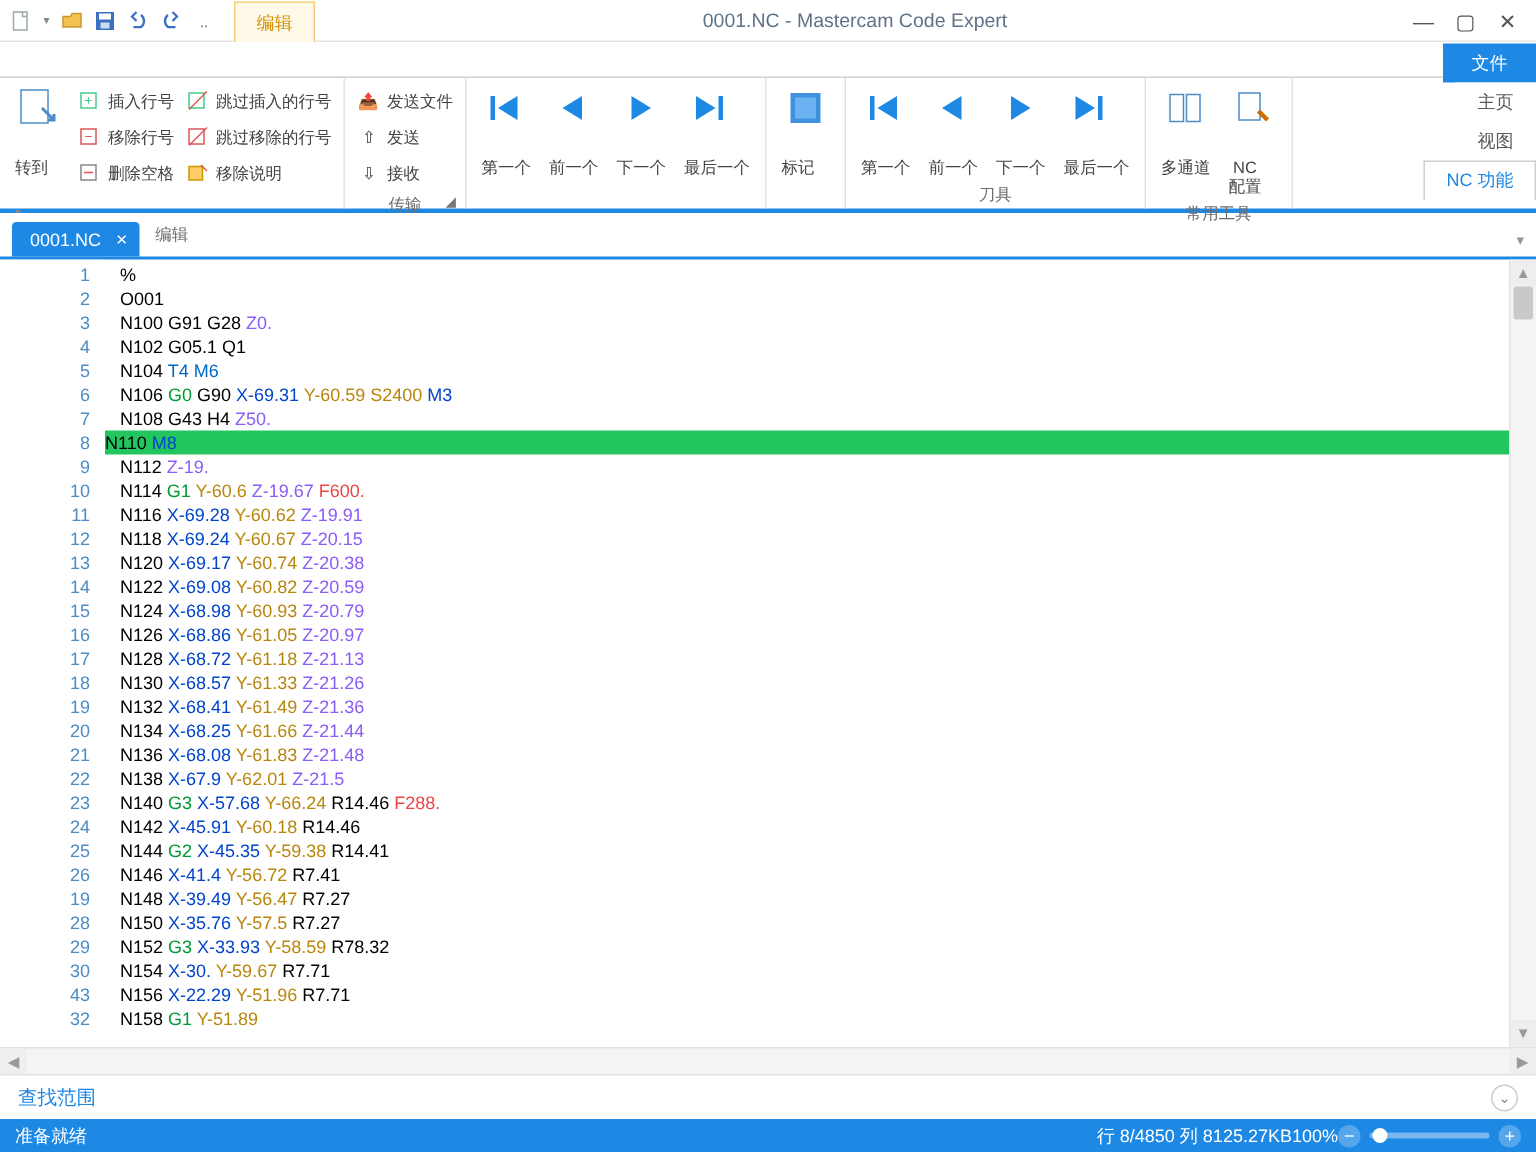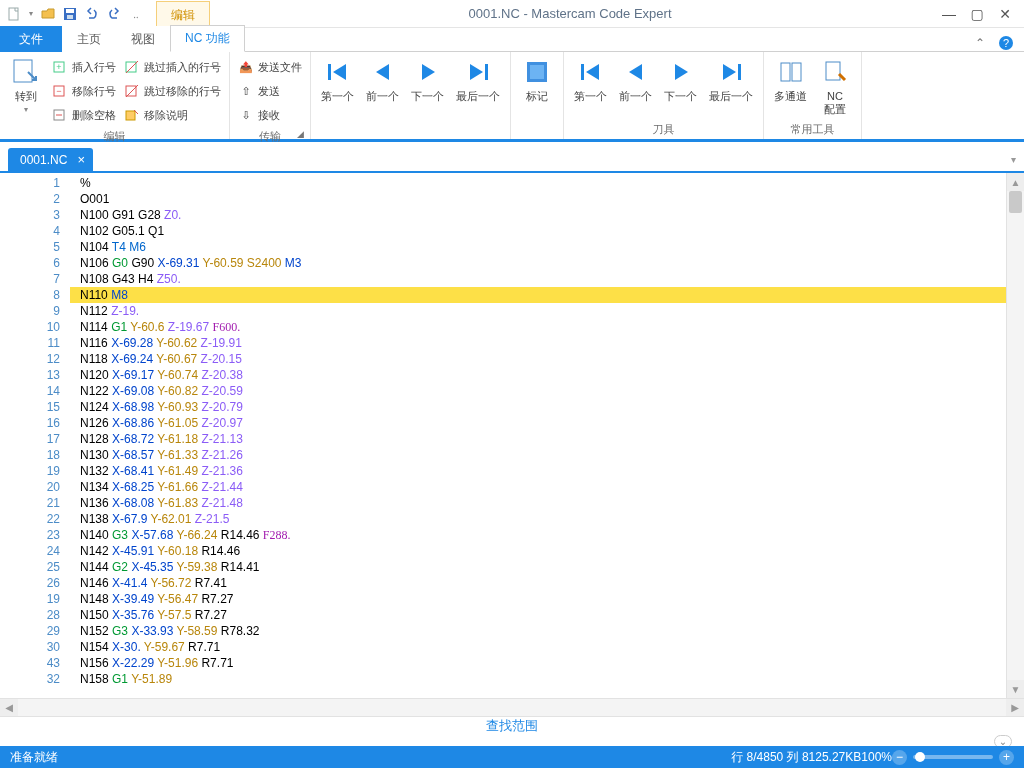--- a/index.html
+++ b/index.html
@@ -9,84 +9,84 @@
 .titlebar { height: 28px; background: #fff; display: flex; align-items: center; border-bottom: 1px solid #e5e5e5; }
 .qat { display: flex; align-items: center; gap: 2px; padding: 0 4px; }
 .qat-item { width: 20px; height: 20px; display: flex; align-items: center; justify-content: center; }
 .qat-item svg { width: 16px; height: 16px; }
 .tab-edit { height: 100%; display: flex; align-items: center; padding: 0 14px; background: #fff9e9; color: #d09000; border: 1px solid #f5cf7a; border-bottom: none; font-size: 12px; margin-left: 6px; position: relative; top: 1px; }
 .title-text { flex: 1; text-align: center; color: #5f7288; font-size: 13px; }
 .win-controls { display: flex; gap: 14px; padding: 0 12px; align-items: center; }
 .win-controls span { width: 14px; height: 14px; display: flex; align-items: center; justify-content: center; color: #555; font-size: 14px; }
 
 
-.menubar { height: 24px; display: flex; align-items: flex-end; background: #fff; border-bottom: 1px solid #d0d0d0; }
+.menubar { height: 24px; display: flex; align-items: flex-end; background: #fff; border-bottom: 1px solid #d0d0d0; flex-direction: column; }
 .menu-tab { padding: 4px 14px; font-size: 12px; color: #5b5b5b; border: 1px solid transparent; border-bottom: none; position: relative; top: 1px; background: #fff; }
 .menu-tab.file { background: #1e88e5; color: #fff; padding: 4px 18px; }
 .menu-tab.active { background: #fff; border: 1px solid #d0d0d0; border-bottom-color: #fff; color: #1e88e5; }
 .menu-help { margin-left: auto; display: flex; align-items: center; gap: 10px; padding: 0 10px; }
 .menu-help span { width: 16px; height: 16px; display: flex; align-items: center; justify-content: center; color: #777; }
 
 
 .ribbon { height: 90px; border-bottom: 3px solid #1e88e5; display: flex; background: #fff; }
 .rgroup { display: flex; flex-direction: column; border-right: 1px solid #e4e4e4; padding: 2px 4px 0; }
 .rgroup-body { flex: 1; display: flex; align-items: flex-start; }
 .rgroup-label { text-align: center; font-size: 11px; color: #6c6c6c; padding: 1px 0 2px; white-space: nowrap; position: relative; }
 .rgroup-label .launcher { position: absolute; right: 2px; top: 1px; font-size: 9px; color: #777; }
-.big-btn { display: flex; flex-direction: column; align-items: center; padding: 2px 6px; gap: 2px; min-width: 40px; }
+.big-btn { display: flex; flex-direction: column; align-items: flex-start; padding: 2px 6px; gap: 18px; min-width: 40px; }
 .big-btn .icon { width: 32px; height: 32px; display: flex; align-items: center; justify-content: center; }
 .big-btn .lbl { font-size: 11px; color: #444; text-align: center; line-height: 1.2; }
 .small-rows { display: flex; flex-direction: column; gap: 2px; padding: 2px 2px; }
 .small-btn { display: flex; align-items: center; gap: 4px; height: 22px; padding: 0 2px; font-size: 11px; color: #444; white-space: nowrap; }
 .small-btn .icon { width: 16px; height: 16px; display: flex; align-items: center; justify-content: center; }
 
 
 .doc-tabs { background: #fff; padding-top: 6px; display: flex; align-items: center; }
 .doc-tab { background: #1e88e5; color: #fff; padding: 4px 8px 4px 12px; font-size: 12px; border-radius: 3px 3px 0 0; display: flex; align-items: center; gap: 10px; margin-left: 8px; }
 .doc-tab .close { font-size: 13px; }
 .doc-tabs-right { margin-left: auto; padding-right: 8px; color: #999; font-size: 10px; }
 
 
 .code-wrap { flex: 1; display: flex; border-top: 2px solid #1e88e5; overflow: hidden; }
 .code-inner { flex: 1; display: flex; overflow: hidden; position: relative; }
 .gutter { width: 70px; background: #fff; text-align: right; color: #4c8cc7; font-family: Consolas, monospace; font-size: 12px; line-height: 16px; padding-right: 10px; padding-top: 2px; }
 .code { flex: 1; font-family: Consolas, monospace; font-size: 12px; line-height: 16px; padding-left: 10px; padding-top: 2px; white-space: pre; }
 .code .line { height: 16px; }
-.code .hl { background: #fde047; display: block; margin-left: -10px; padding-left: 10px; width: calc(100% + 10px); }
+.code .hl { background: #22c55e; display: block; margin-left: -10px; width: calc(100% + 10px); }
 .vscroll { width: 18px; background: #f4f4f4; border-left: 1px solid #e2e2e2; display: flex; flex-direction: column; }
 .vscroll .arrow { height: 18px; display: flex; align-items: center; justify-content: center; color: #999; font-size: 10px; background: #eee; }
 .vscroll .track { flex: 1; position: relative; }
 .vscroll .thumb { position: absolute; top: 0; left: 2px; right: 2px; height: 22px; background: #c9c9c9; border-radius: 2px; }
 
 .hscroll { height: 18px; background: #f4f4f4; display: flex; border-top: 1px solid #e2e2e2; }
 .hscroll .arrow { width: 18px; display: flex; align-items: center; justify-content: center; color: #999; font-size: 10px; background: #eee; }
 .hscroll .track { flex: 1; }
 
 
-.find-panel { height: 30px; display: flex; align-items: center; padding: 0 12px; border-top: 1px solid #e2e2e2; color: #1e88e5; font-size: 13px; flex-direction: column; }
+.find-panel { height: 30px; display: flex; align-items: center; padding: 0 12px; border-top: 1px solid #e2e2e2; color: #1e88e5; font-size: 13px; }
 .find-panel .expand { margin-left: auto; width: 18px; height: 18px; border: 1px solid #ccc; border-radius: 9px; display: flex; align-items: center; justify-content: center; color: #888; font-size: 10px; }
 
 
 .statusbar { height: 22px; background: #1e88e5; color: #fff; display: flex; align-items: center; padding: 0 10px; font-size: 12px; }
 .statusbar .right { margin-left: auto; display: flex; align-items: center; gap: 0; }
 .zoom-ctl { display: flex; align-items: center; gap: 6px; }
 .zoom-btn { width: 15px; height: 15px; background: rgba(255,255,255,0.25); border-radius: 8px; display: flex; align-items: center; justify-content: center; font-size: 12px; }
 .zoom-slider { width: 80px; height: 4px; background: rgba(255,255,255,0.4); position: relative; border-radius: 2px; }
 .zoom-slider::after { content:""; position: absolute; left: 2px; top: -3px; width: 10px; height: 10px; background: #fff; border-radius: 5px; }
 
 
 .tk-n { color: #000; }
 .tk-g { color: #009933; }
 .tk-z { color: #8b5cf6; }
 .tk-m { color: #0044cc; }
 .tk-t { color: #0066cc; }
 .tk-x { color: #0044cc; }
 .tk-y { color: #b8860b; }
 .tk-s { color: #b8860b; }
-.tk-f { color: #a21caf; font-family: Liberation Serif, serif; }
+.tk-f { color: #ef4444; }
 .tk-h { color: #000; }
 .tk-r { color: #000; }
 .tk-pct { color: #000; }
 .tk-o { color: #000; }
 
 .nav-icon svg { width: 28px; height: 28px; }
 </style>
 </head>
 <body>
 

